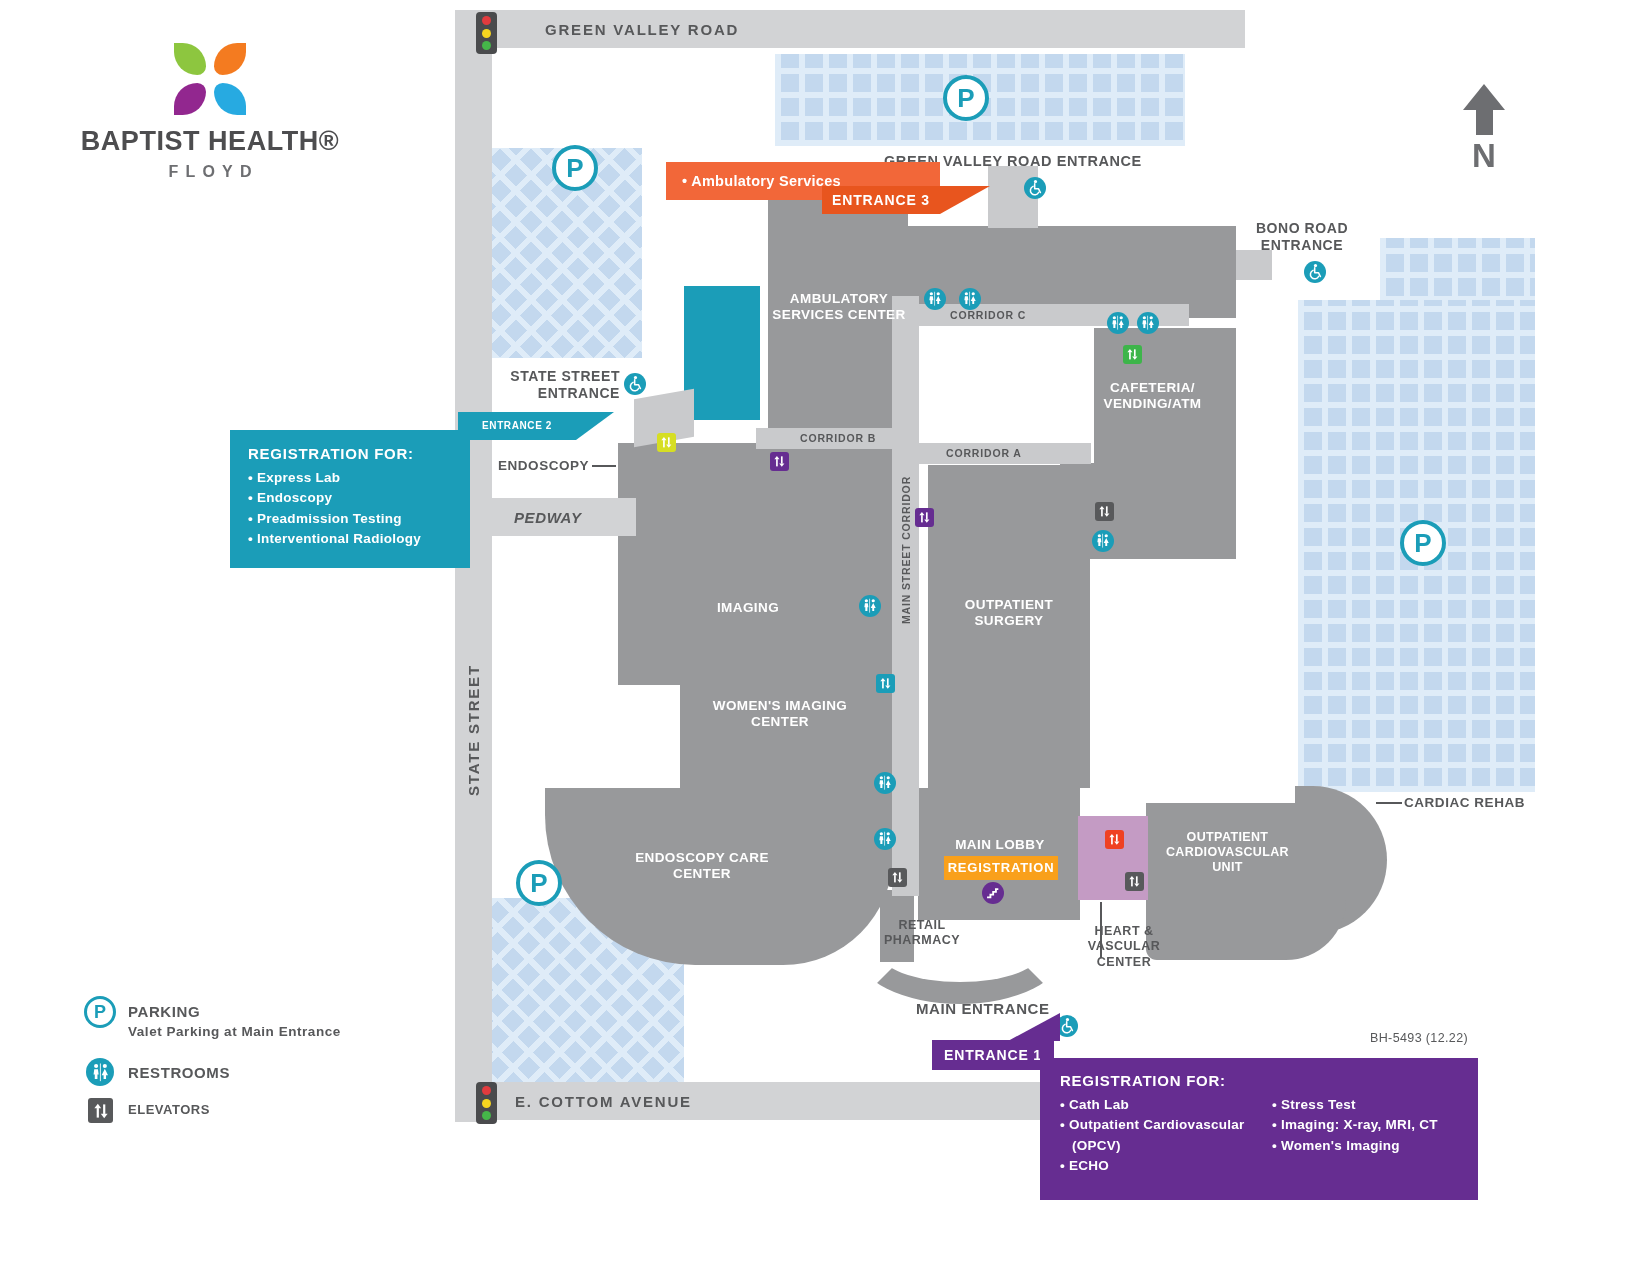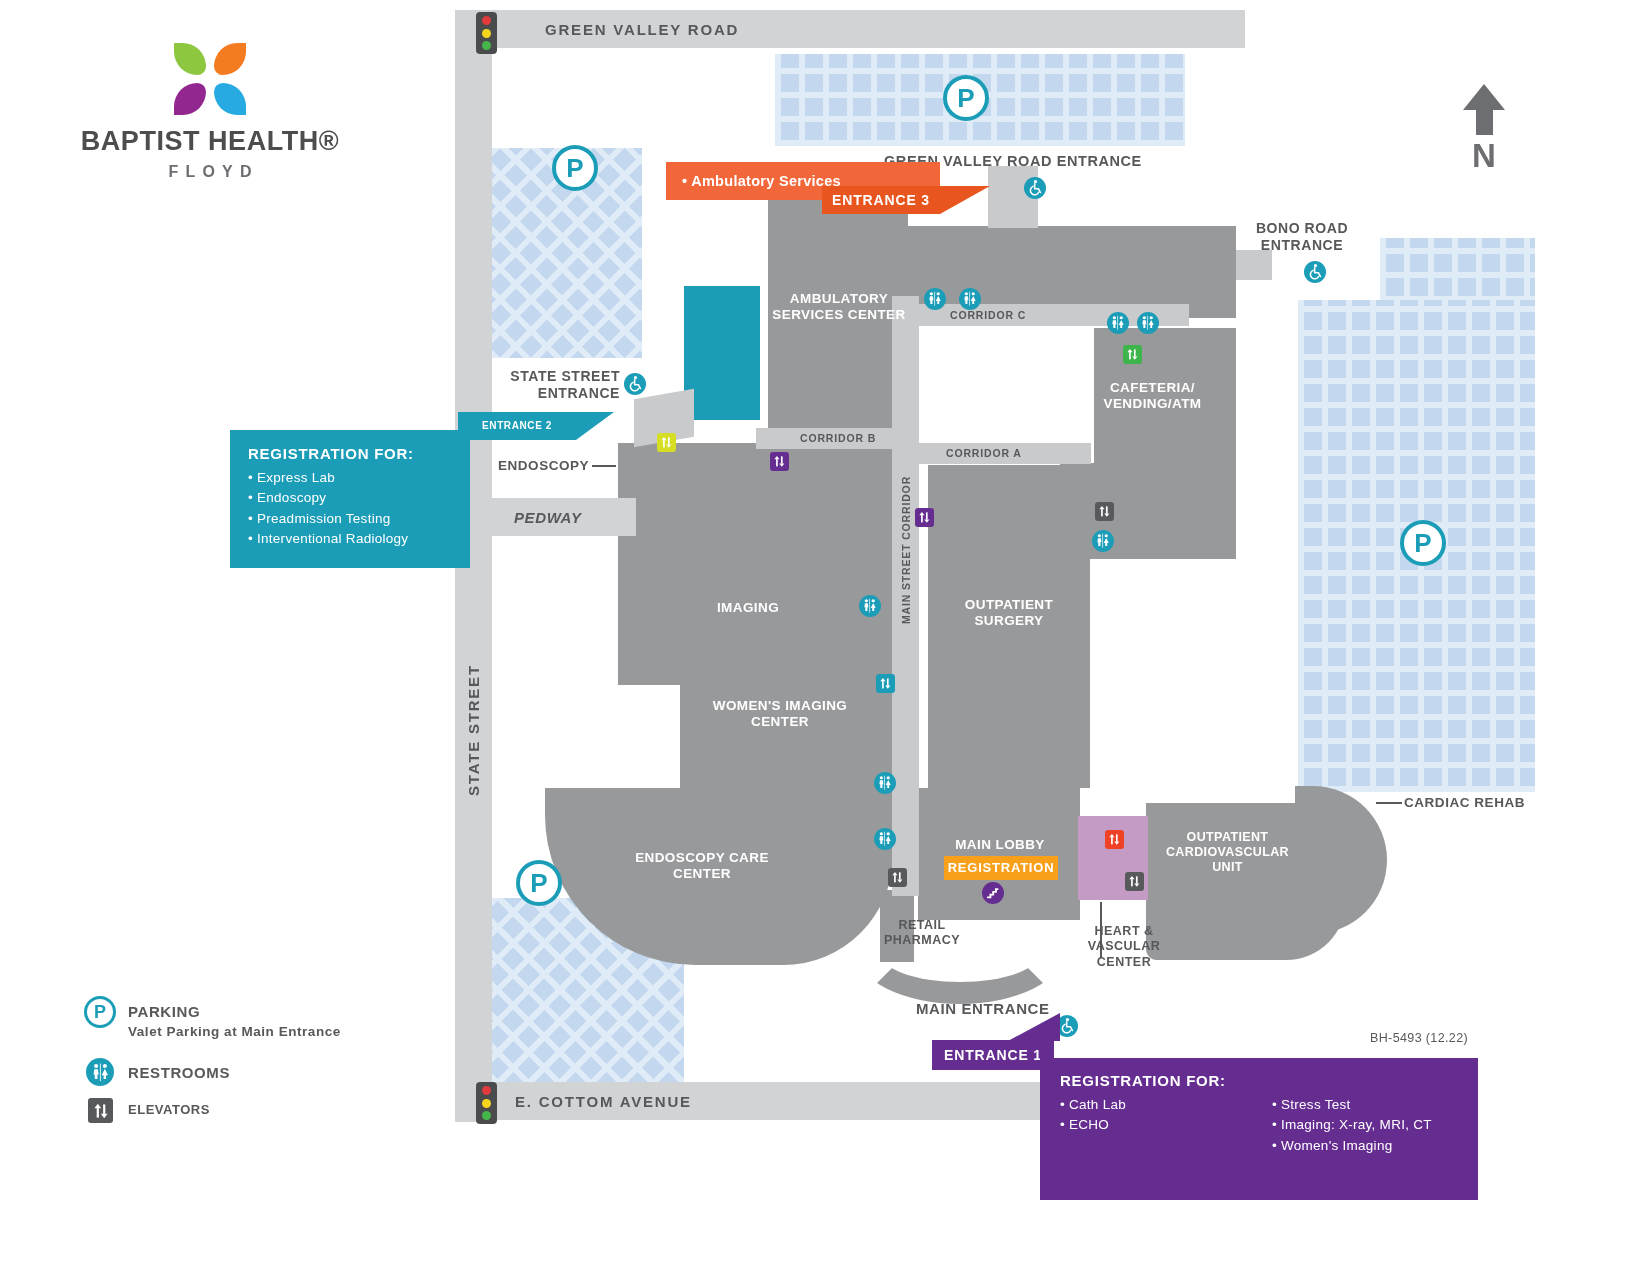--- a/index.html
+++ b/index.html
@@ -19,21 +19,21 @@
 .pcircle{position:absolute;background:#fff;border:4px solid #1b9db8;border-radius:50%;color:#1b9db8;font-weight:bold;display:flex;align-items:center;justify-content:center}
 .icon{position:absolute;display:flex;align-items:center;justify-content:center;border-radius:50%}
 .icon svg{width:88%;height:88%;display:block}
 .icon.sq{border-radius:3px}
 .badge{position:absolute;color:#fff;font-weight:bold;text-align:center;letter-spacing:.06em;white-space:nowrap}
 .tri{position:absolute;width:0;height:0}
 .line{position:absolute;background:#57585a}
 .callout{position:absolute;color:#fff}
 .callout .title{font-weight:bold;letter-spacing:.05em;font-size:15px}
 .callout ul{list-style:none;margin-top:6px}
-.callout li{font-size:13.5px;font-weight:normal;line-height:1.5;padding-left:12px;text-indent:-12px;letter-spacing:.02em}
+.callout li{font-size:13.5px;font-weight:bold;line-height:1.5;padding-left:12px;text-indent:-12px;letter-spacing:.02em}
 .tlight{position:absolute;width:21px;height:42px;background:#4a4b4d;border-radius:4px;display:flex;flex-direction:column;align-items:center;justify-content:space-evenly;z-index:5}
 .tlight i{width:9px;height:9px;border-radius:50%}
 .tlight .r{background:#e23b3e}.tlight .y{background:#f6d51f}.tlight .g{background:#45b649}
 .petal{position:absolute;width:32px;height:32px}
 </style>
 </head>
 <body>
 
 <div id="map">
 
@@ -376,20 +376,21 @@
 
   <div class="badge" style="left:944px;top:856px;width:114px;height:24px;background:#f9a01b;font-size:13px;line-height:24px">REGISTRATION</div>
 
   <div class="tri" style="left:1008px;top:1013px;border-bottom:28px solid #662d91;border-left:52px solid transparent"></div>
   <div class="badge" style="left:932px;top:1040px;width:122px;height:30px;background:#662d91;font-size:14px;line-height:30px">ENTRANCE 1</div>
   <div class="callout" style="left:1040px;top:1058px;width:438px;height:142px;background:#662d91;padding:14px 20px">
     <div class="title">REGISTRATION FOR:</div>
     <div style="display:flex">
       <ul style="width:212px">
         <li>• Cath Lab</li>
+        <li>• Outpatient Cardiovascular (OPCV)</li>
         <li>• ECHO</li>
       </ul>
       <ul style="flex:1">
         <li>• Stress Test</li>
         <li>• Imaging: X-ray, MRI, CT</li>
         <li>• Women's Imaging</li>
       </ul>
     </div>
   </div>
 

